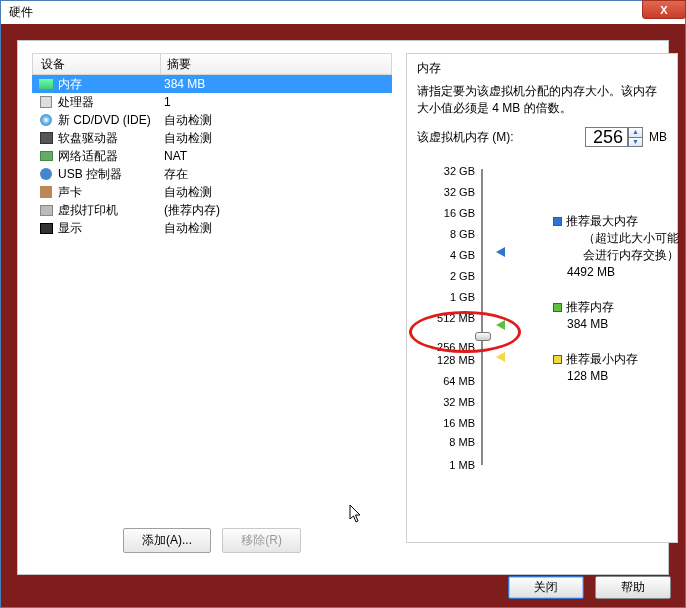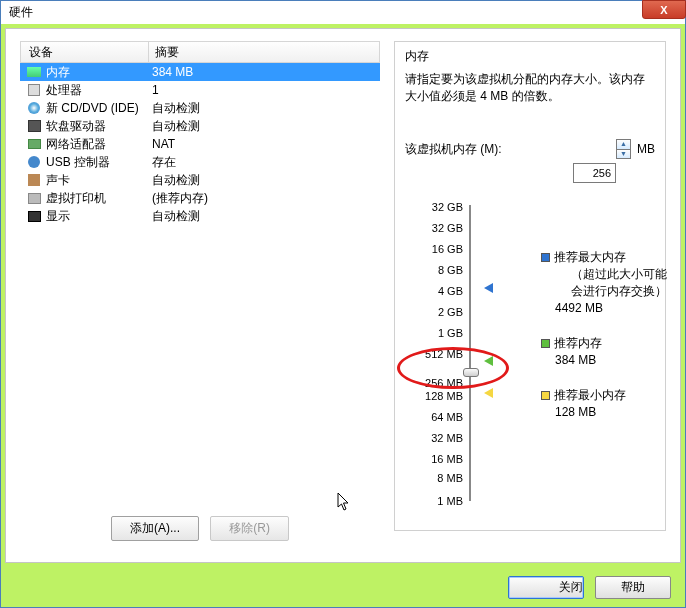--- a/index.html
+++ b/index.html
@@ -3,21 +3,21 @@
 <meta charset="utf-8">
 <style>
   * { box-sizing: border-box; margin: 0; padding: 0; }
   body { font-family: "Microsoft YaHei", "Segoe UI", Tahoma, sans-serif; font-size: 12px; color: #000; background: #fff; width: 686px; height: 608px; overflow: hidden; }
 
   .window { position: relative; width: 686px; height: 608px; border: 1px solid #4a7ebb; background: #fff; }
   .titlebar { height: 23px; background: #fff; display: flex; align-items: center; padding-left: 8px; position: relative; }
   .titlebar-text { font-size: 12px; }
   .close-btn { position: absolute; right: -1px; top: -1px; width: 44px; height: 19px; background: linear-gradient(#e06950,#c83c28); border: 1px solid #a72f1f; color: #fff; display: flex; align-items: center; justify-content: center; font-weight: bold; font-size: 11px; border-radius: 0 0 3px 3px; cursor: pointer; }
 
-  .body { position: relative; padding: 4px; height: calc(100% - 23px); background: #bef264; }
+  .body { position: relative; padding: 16px; height: calc(100% - 23px); background: #7f1d1d; }
 
   .outer-panel { background: #fff; border: 1px solid #c5c5c5; height: 535px; padding: 10px; position: relative; }
 
   .left-col { position: absolute; left: 14px; top: 12px; width: 360px; height: 500px; }
   .right-col { position: absolute; left: 388px; top: 12px; width: 272px; height: 490px; border: 1px solid #d0d0d0; padding: 4px 10px 10px 10px; background: #fff; }
 
   .table-header { display: flex; background: linear-gradient(#fefefe,#f0f0f0); border: 1px solid #d6d6d6; height: 22px; line-height: 20px; }
   .th-dev { width: 128px; padding-left: 8px; border-right: 1px solid #d6d6d6; }
   .th-sum { flex: 1; padding-left: 6px; }
 
@@ -29,21 +29,21 @@
 
   .btn-row { text-align: center; margin-top: 8px; position: absolute; left: 0; right: 0; bottom: 0; }
   .btn { display: inline-block; border: 1px solid #a0a0a0; background: linear-gradient(#fdfdfd,#e6e6e6); padding: 3px 18px; margin: 0 4px; font-size: 12px; cursor: pointer; border-radius: 2px; }
   .btn.disabled { color: #999; border-color: #c8c8c8; cursor: default; }
 
   .sect-title { color: #000; font-weight: normal; padding: 2px 0 6px 0; }
   .desc { line-height: 17px; margin-bottom: 10px; }
   .mem-input-row { display: flex; align-items: center; margin-bottom: 18px; }
   .mem-input-label { }
   .spinner { margin-left: auto; display: inline-flex; align-items: center; }
-  .spinner input { width: 43px; height: 20px; text-align: right; padding-right: 4px; border: 1px solid #7a7a7a; font-size: 11px; margin-top: 48px; }
+  .spinner input { width: 43px; height: 20px; text-align: right; padding-right: 4px; border: 1px solid #7a7a7a; font-size: 18px; }
   .spin-btns { display: inline-flex; flex-direction: column; margin-left: 0; }
   .spin-btns span { width: 15px; height: 10px; border: 1px solid #7a7a7a; background: linear-gradient(#fdfdfd,#d6ebff); font-size: 7px; line-height: 8px; text-align: center; color: #3a6ea5; cursor: pointer; }
   .spin-btns span:first-child { border-bottom: none; }
   .unit-lbl { margin-left: 6px; }
 
   .slider-area { position: relative; height: 310px; }
   .tick-col { position: absolute; left: 0; top: 0; width: 58px; }
   .tick { position: absolute; right: 0; font-size: 11px; text-align: right; width: 58px; }
   .axis { position: absolute; left: 64px; top: 4px; width: 2px; height: 296px; background: #888; }
   .axis::before, .axis::after { content: ""; }
@@ -60,21 +60,21 @@
   .sq.blue { background: #2f74d0; }
   .sq.green { background: #5fbf3f; }
   .sq.yellow { background: #f5d742; }
   .legend-val { padding-left: 14px; }
   .legend-sub { padding-left: 14px; text-align: right; }
 
   .highlight-oval { position: absolute; border: 3px solid #e11a1a; border-radius: 50%; pointer-events: none; }
 
   .footer { position: absolute; right: 14px; bottom: 8px; }
   .fbtn { display: inline-block; border: 1px solid #888; background: linear-gradient(#fdfdfd,#e0e0e0); width: 76px; text-align: center; padding: 2px 0; margin-left: 8px; font-size: 12px; cursor: pointer; border-radius: 2px; }
-  .fbtn.primary { border: 1px solid #2f74d0; box-shadow: 0 0 0 1px #a6c8ff inset; text-align: right; }
+  .fbtn.primary { border: 1px solid #2f74d0; box-shadow: 0 0 0 1px #a6c8ff inset; }
 
   .cursor-arrow { position: absolute; left: 331px; top: 463px; pointer-events: none; }
   .ic-mem-sel { background: linear-gradient(#6fa,#4c7); width: 14px; height: 10px; }
   .ic-cpu { width: 12px; height: 12px; border: 1px solid #888; background: #ddd; }
   .ic-cd { width: 12px; height: 12px; border-radius: 50%; background: radial-gradient(#fff,#5ad,#48c); }
   .ic-fd { width: 13px; height: 12px; background: #555; border: 1px solid #333; }
   .ic-net { width: 13px; height: 10px; background: #6a6; border: 1px solid #484; }
   .ic-usb { width: 12px; height: 12px; border-radius: 50%; background: #48c; }
   .ic-snd { width: 12px; height: 12px; background: #b85; }
   .ic-prn { width: 13px; height: 11px; background: #bbb; border: 1px solid #888; }

